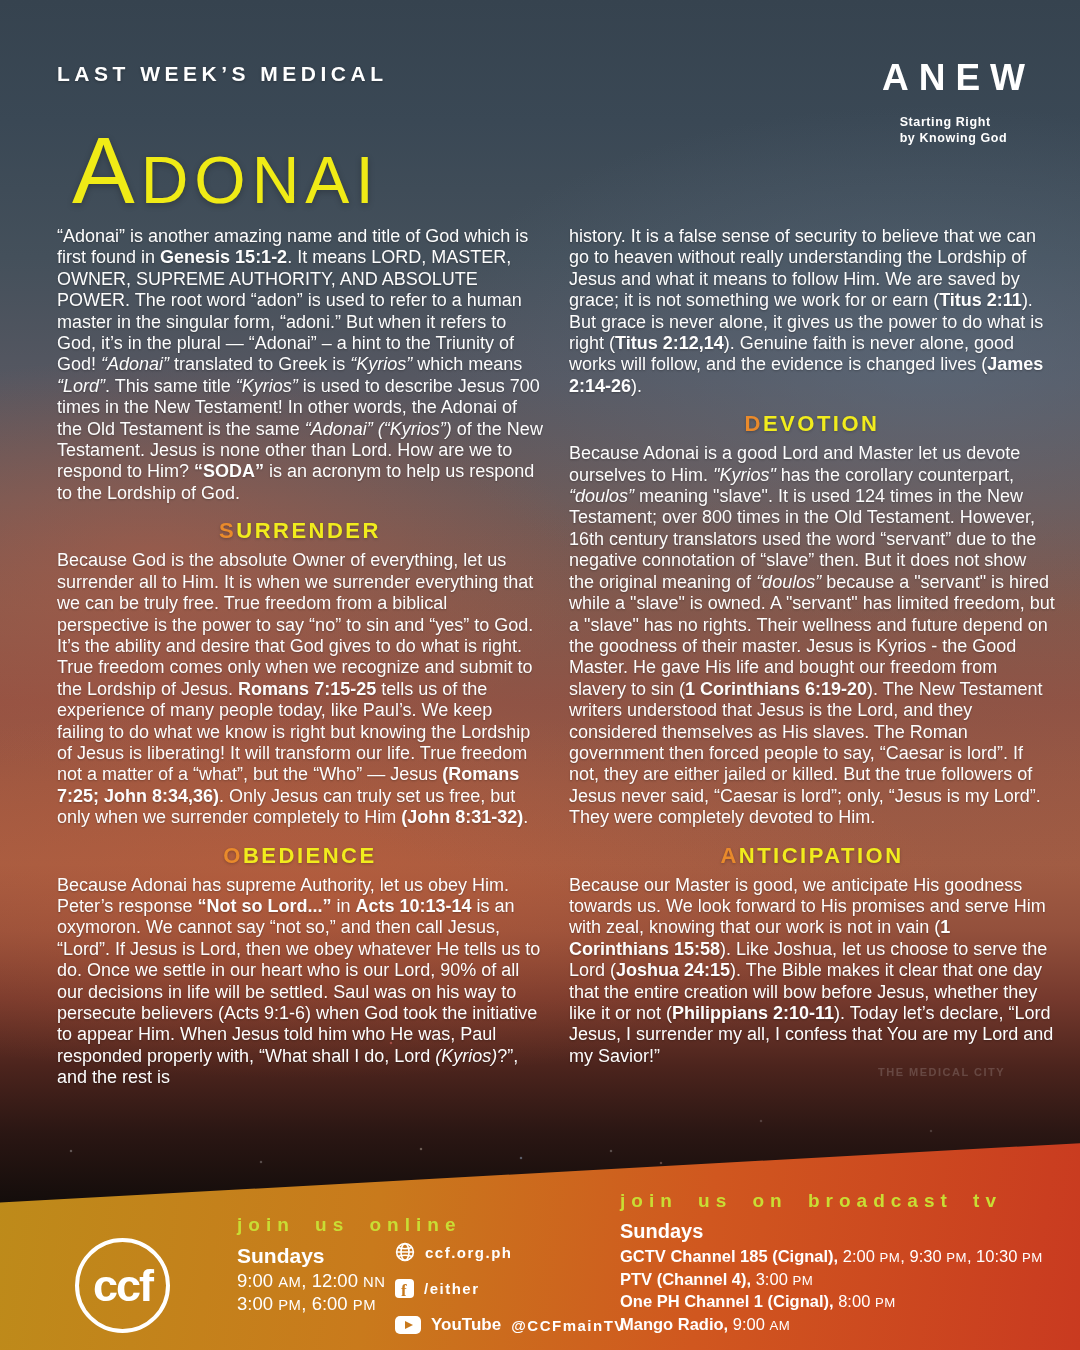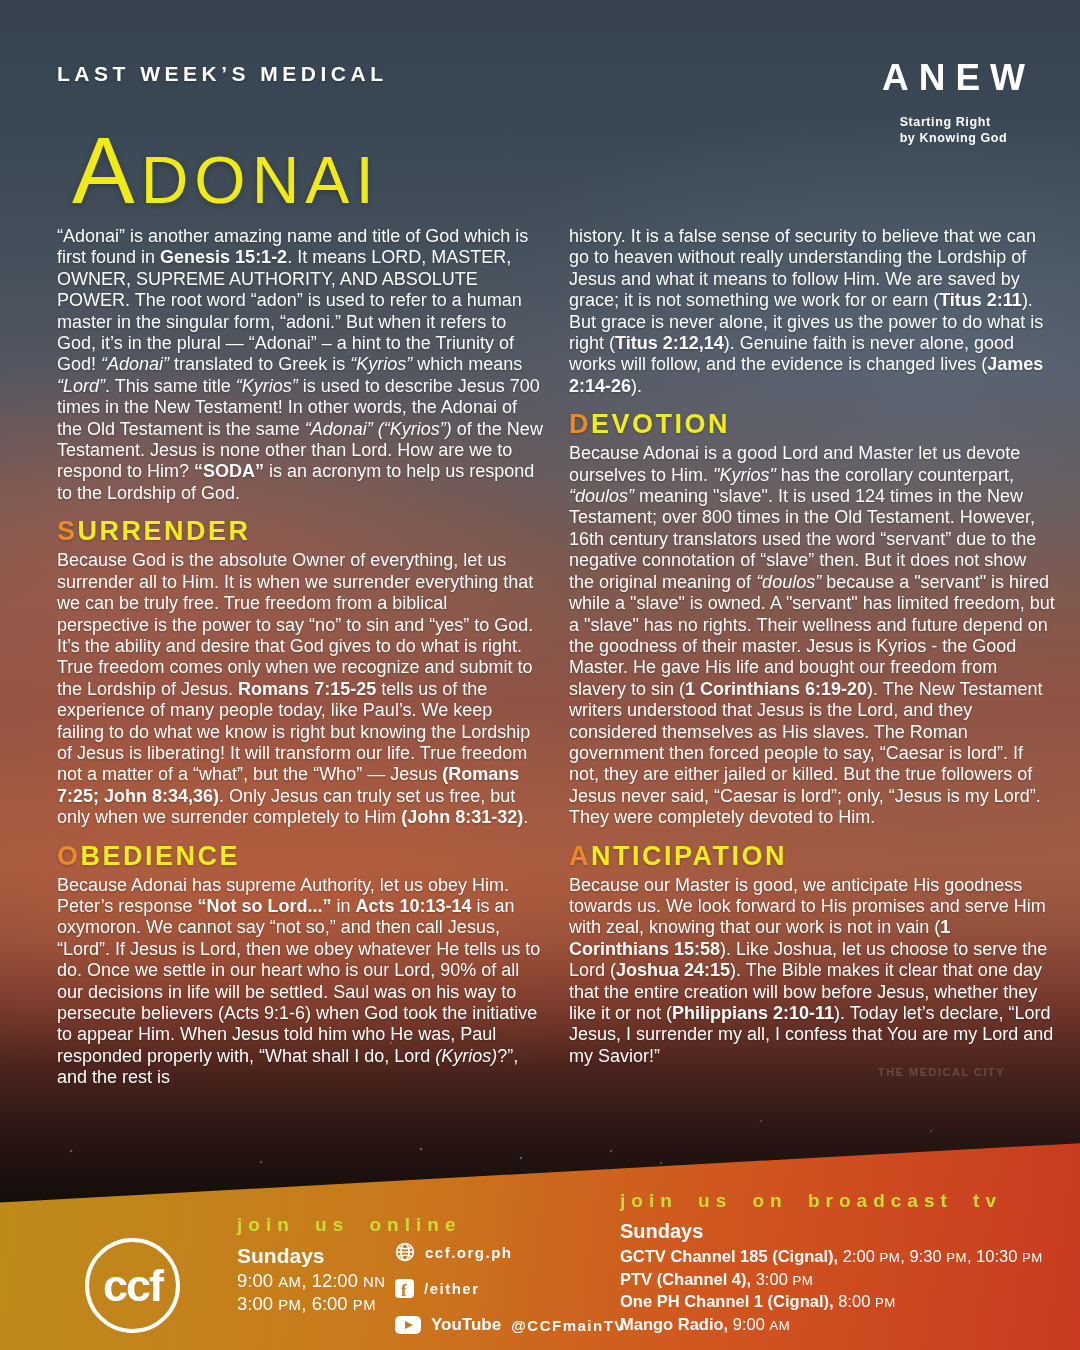--- a/index.html
+++ b/index.html
@@ -53,32 +53,32 @@
     display:flex;gap:26px;padding:0 27px 0 57px;
   }
   .col{width:486px;flex:0 0 486px;}
   .body-p{
     margin:0;font-size:18px;line-height:21.4px;color:#fdfdfd;
     text-shadow:0 1px 2px rgba(0,0,0,.28);
   }
   .body-p b{font-weight:700;}
   .body-p i{}
   .sec-h{
-    margin:14px 0 6px 0;font-size:27px;line-height:26px;font-weight:600;
-    letter-spacing:2.5px;color:#f1ec1d;text-shadow:0 1px 3px rgba(0,0,0,.25);
+    margin:14px 0 6px 0;font-size:22px;line-height:26px;font-weight:600;
+    letter-spacing:2.5px;color:#f1ec1d;text-shadow:0 1px 3px rgba(0,0,0,.25);text-align:center;
   }
   .sec-h .init{color:#e98a2b;}
   
   .band{
     position:absolute;left:0;right:0;bottom:0;height:220px;
     clip-path:polygon(0 33%,100% 6%,100% 100%,0 100%);
     background:linear-gradient(98deg,#bd8b1a 0%,#c97a1c 35%,#d0571f 65%,#c93a20 100%);
   }
   .ccf-logo{
-    position:absolute;left:85px;top:108px;width:95px;height:95px;border:4.5px solid #fff;
+    position:absolute;left:75px;top:108px;width:95px;height:95px;border:4.5px solid #fff;
     border-radius:50%;display:flex;align-items:center;justify-content:center;box-sizing:border-box;
   }
   .ccf-logo span{font-size:45px;font-weight:700;letter-spacing:-2px;color:#fff;}
   .f-label{
     font-size:19px;font-weight:700;letter-spacing:6px;word-spacing:9px;color:#c9dd34;
   }
   .online-label{position:absolute;left:237px;top:84px;}
   .tv-label{position:absolute;left:620px;top:60px;}
   .f-sundays{font-size:21px;font-weight:700;color:#fff;}
   .online-sundays{position:absolute;left:237px;top:114px;}

